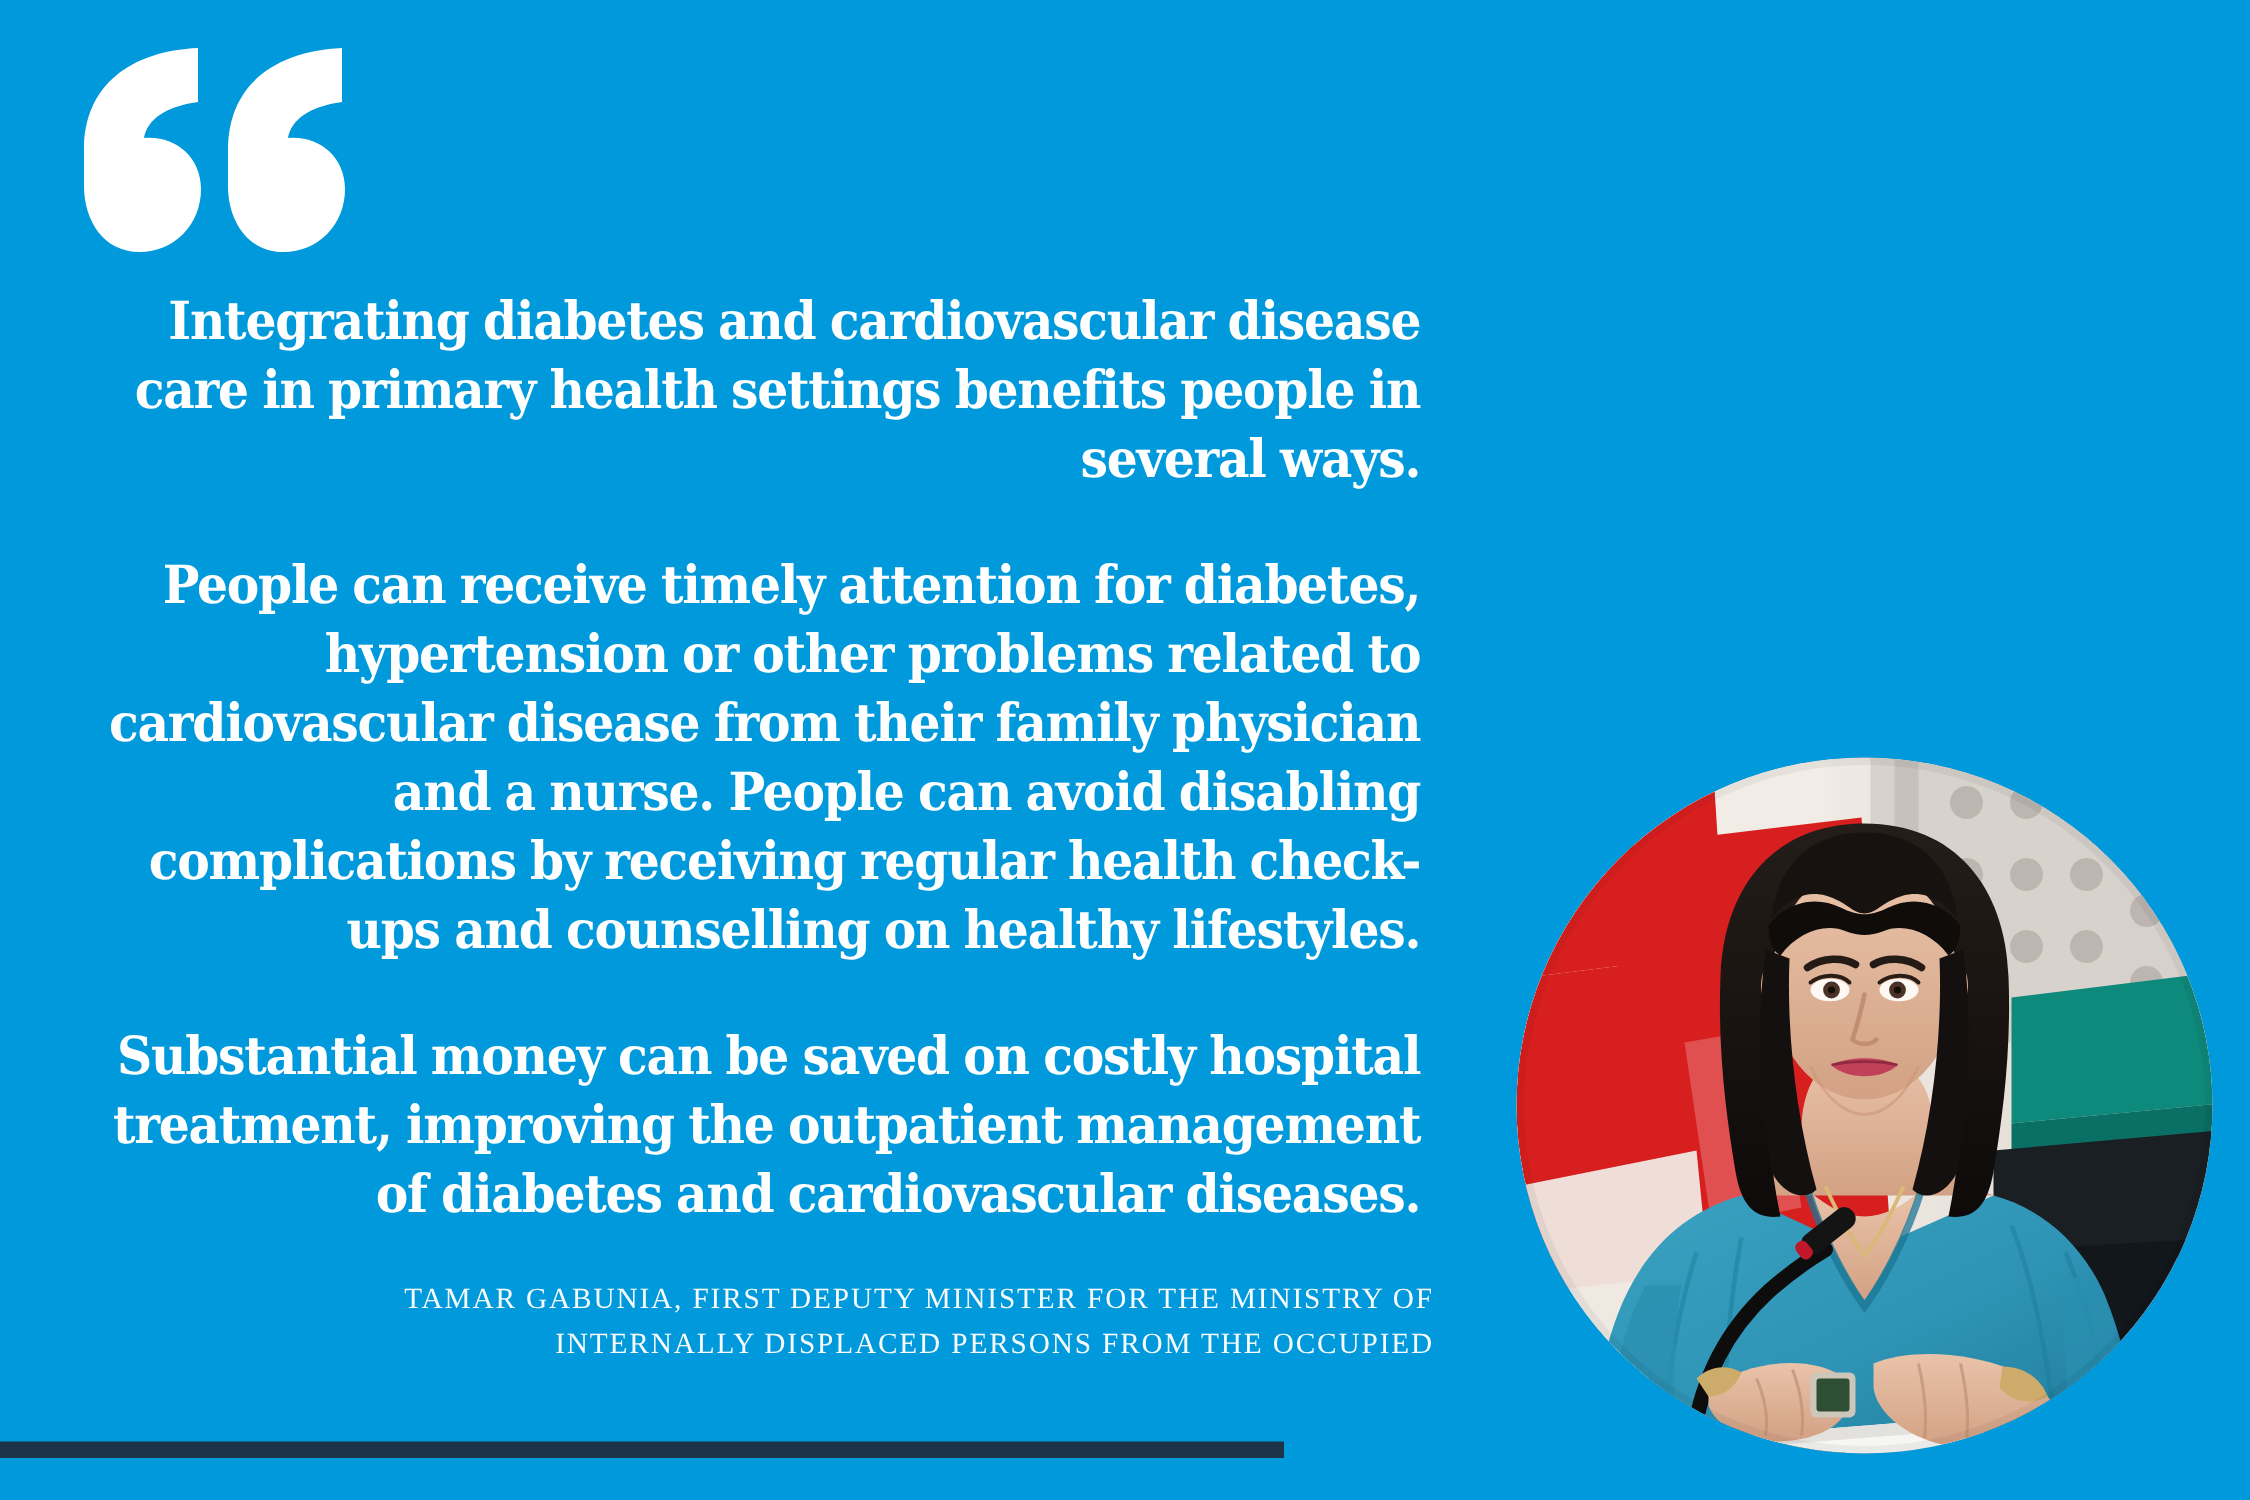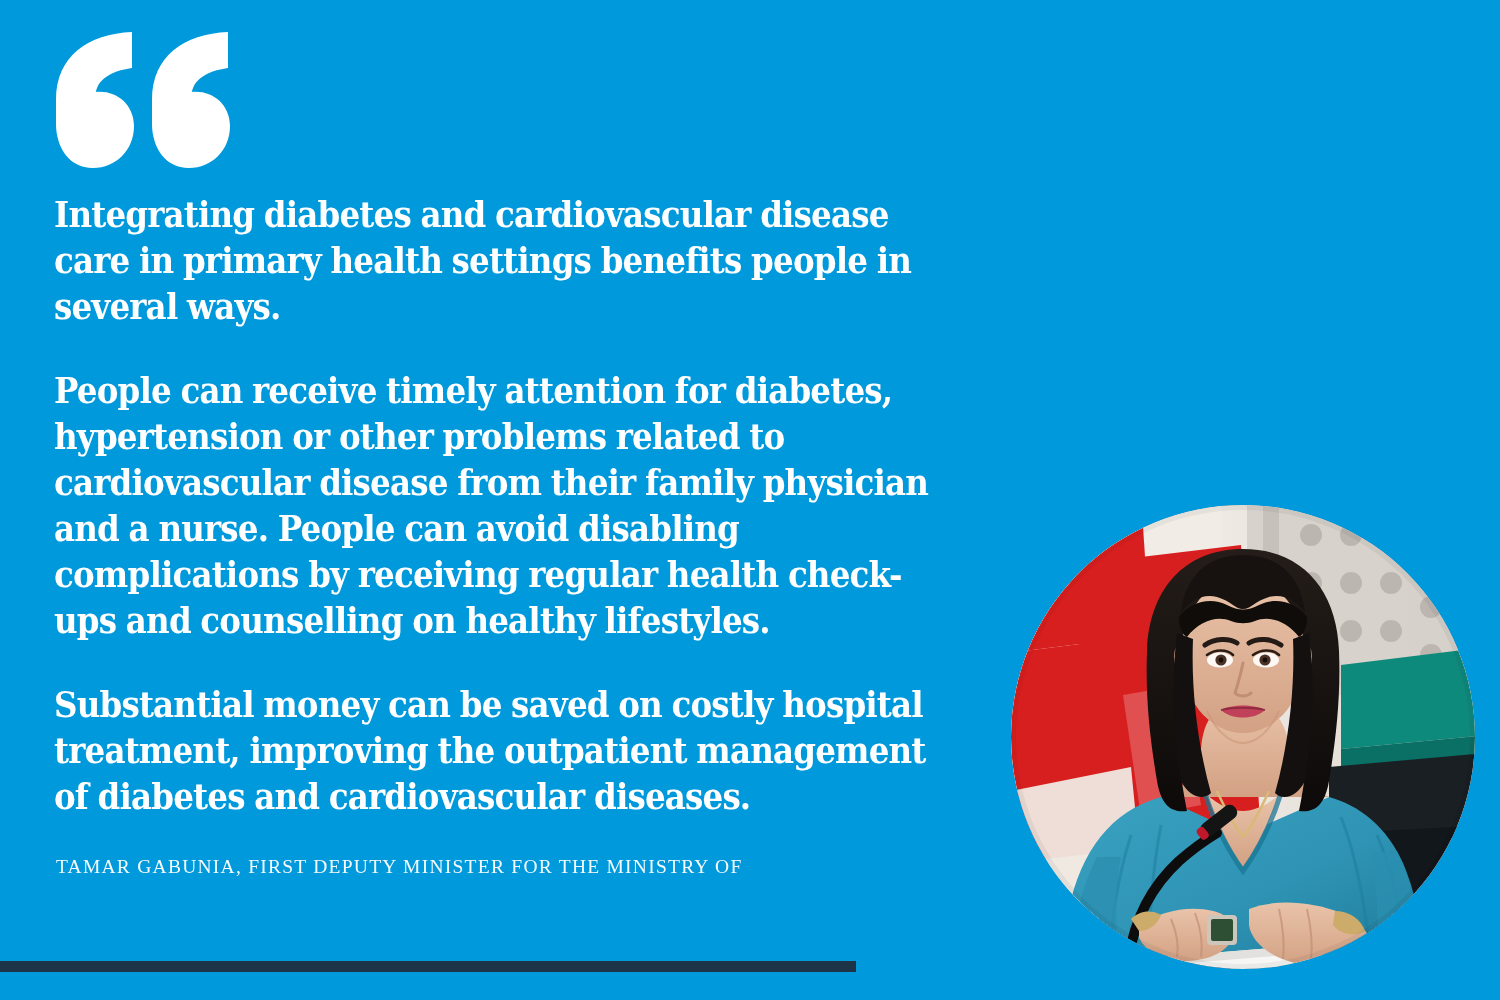--- a/index.html
+++ b/index.html
@@ -12,20 +12,21 @@
     overflow: hidden;
     font-family: "Liberation Serif", serif;
     background: #0099dc;
   }
   #card {
     position: relative;
     width: 1500px;
     height: 1000px;
     background: #0099dc;
     overflow: hidden;
+    text-align: right;
   }
 
   
   #quote-mark {
     position: absolute;
     left: 48px;
     top: 28px;
     width: 190px;
     height: 150px;
   }
@@ -107,20 +108,21 @@
   </div>
 
   <div id="quote-body">
     <p class="para">Integrating diabetes and cardiovascular disease care in primary health settings benefits people in several ways.</p>
     <p class="para">People can receive timely attention for diabetes, hypertension or other problems related to cardiovascular disease from their family physician and a nurse. People can avoid disabling complications by receiving regular health check-ups and counselling on healthy lifestyles.</p>
     <p class="para">Substantial money can be saved on costly hospital treatment, improving the outpatient management of diabetes and cardiovascular diseases.</p>
   </div>
 
   <div id="attribution">
     <span class="attr-line">TAMAR GABUNIA, FIRST DEPUTY MINISTER FOR THE MINISTRY OF</span>
+    <span class="attr-line">INTERNALLY DISPLACED PERSONS FROM THE OCCUPIED</span>
   </div>
 
   <div id="bottom-rule"></div>
 
   <div id="portrait">
     <svg viewBox="0 0 464 464" xmlns="http://www.w3.org/2000/svg" aria-hidden="true">
       <defs>
         <clipPath id="circleClip">
             <circle cx="232" cy="232" r="232"></circle>
           </clipPath>

